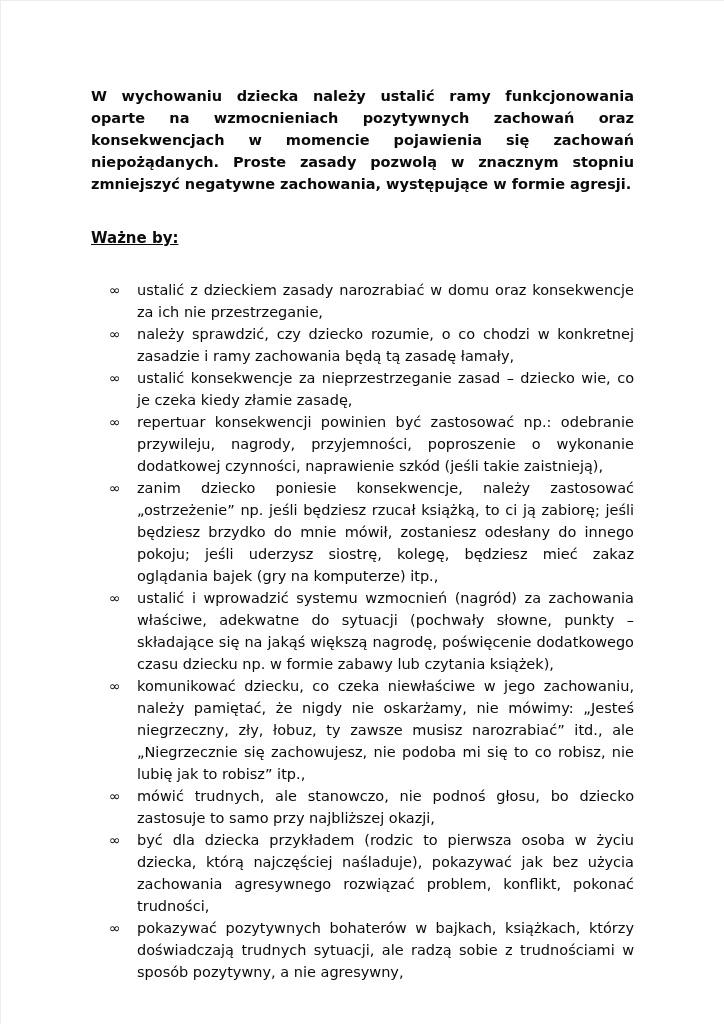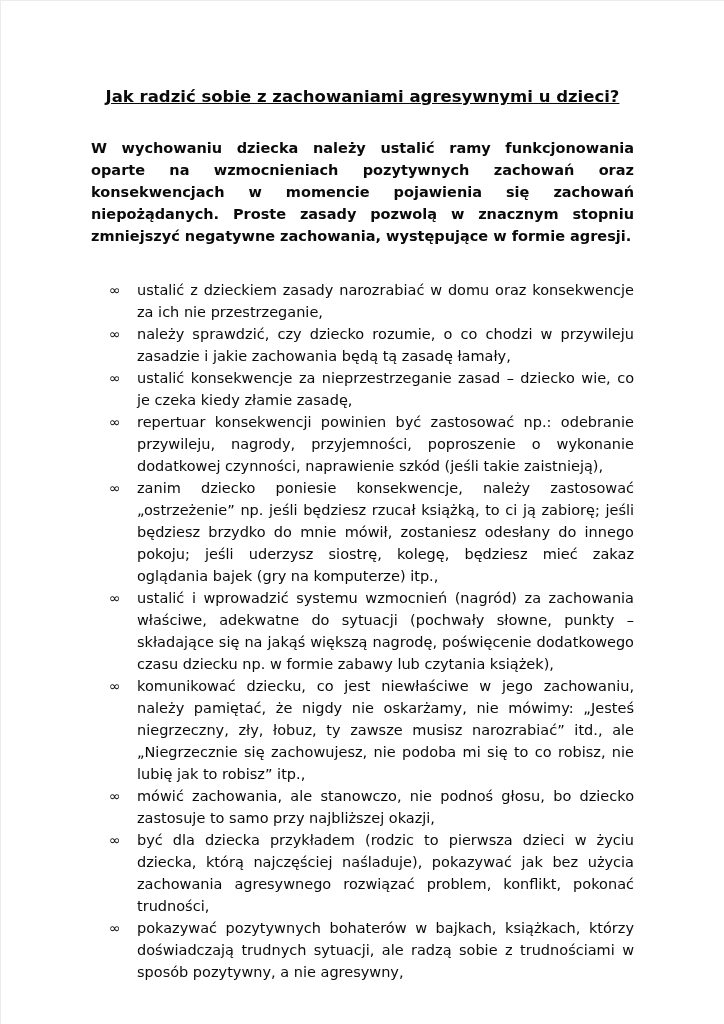--- a/index.html
+++ b/index.html
@@ -63,61 +63,61 @@
   .bullet-list .item-text {
     flex: 1 1 auto;
     text-align: justify;
   }
 </style>
 </head>
 <body>
 
 <div class="page">
 
-  <h1 class="doc-title">Jak radzić sobie z zachowaniami agresywnymi u dzieci?</h1>
 
   <p class="intro">W wychowaniu dziecka należy ustalić ramy funkcjonowania oparte na wzmocnieniach pozytywnych zachowań oraz konsekwencjach w momencie pojawienia się zachowań niepożądanych. Proste zasady pozwolą w znacznym stopniu zmniejszyć negatywne zachowania, występujące w formie agresji.</p>
 
+  <h2 class="section-heading">Ważne by:</h2>
 
   <ul class="bullet-list">
     <li>
       <span class="marker">∞</span>
       <span class="item-text">ustalić z dzieckiem zasady narozrabiać w domu oraz konsekwencje za ich nie przestrzeganie,</span>
     </li>
     <li>
       <span class="marker">∞</span>
-      <span class="item-text">należy sprawdzić, czy dziecko rozumie, o co chodzi w przywileju zasadzie i jakie zachowania będą tą zasadę łamały,</span>
+      <span class="item-text">należy sprawdzić, czy dziecko rozumie, o co chodzi w konkretnej zasadzie i ramy zachowania będą tą zasadę łamały,</span>
     </li>
     <li>
       <span class="marker">∞</span>
       <span class="item-text">ustalić konsekwencje za nieprzestrzeganie zasad – dziecko wie, co je czeka kiedy złamie zasadę,</span>
     </li>
     <li>
       <span class="marker">∞</span>
       <span class="item-text">repertuar konsekwencji powinien być zastosować np.: odebranie przywileju, nagrody, przyjemności,  poproszenie o wykonanie dodatkowej czynności, naprawienie szkód (jeśli takie zaistnieją),</span>
     </li>
     <li>
       <span class="marker">∞</span>
       <span class="item-text">zanim dziecko poniesie konsekwencje, należy zastosować „ostrzeżenie” np. jeśli będziesz rzucał książką, to ci ją zabiorę; jeśli będziesz brzydko do mnie mówił, zostaniesz odesłany do innego pokoju; jeśli uderzysz siostrę, kolegę, będziesz mieć zakaz oglądania bajek (gry na komputerze) itp.,</span>
     </li>
     <li>
       <span class="marker">∞</span>
       <span class="item-text">ustalić i wprowadzić systemu wzmocnień (nagród) za zachowania właściwe, adekwatne do sytuacji (pochwały słowne, punkty – składające się na jakąś większą nagrodę, poświęcenie dodatkowego czasu dziecku np. w formie zabawy lub czytania książek),</span>
     </li>
     <li>
       <span class="marker">∞</span>
-      <span class="item-text">komunikować dziecku, co jest niewłaściwe w jego zachowaniu, należy pamiętać, że nigdy nie oskarżamy, nie mówimy: „Jesteś niegrzeczny, zły, łobuz, ty zawsze musisz narozrabiać” itd., ale „Niegrzecznie się zachowujesz, nie podoba mi się to co robisz, nie lubię jak to robisz” itp.,</span>
+      <span class="item-text">komunikować dziecku, co czeka niewłaściwe w jego zachowaniu, należy pamiętać, że nigdy nie oskarżamy, nie mówimy: „Jesteś niegrzeczny, zły, łobuz, ty zawsze musisz narozrabiać” itd., ale „Niegrzecznie się zachowujesz, nie podoba mi się to co robisz, nie lubię jak to robisz” itp.,</span>
     </li>
     <li>
       <span class="marker">∞</span>
-      <span class="item-text">mówić zachowania, ale stanowczo, nie podnoś głosu, bo dziecko zastosuje to samo przy najbliższej okazji,</span>
+      <span class="item-text">mówić trudnych, ale stanowczo, nie podnoś głosu, bo dziecko zastosuje to samo przy najbliższej okazji,</span>
     </li>
     <li>
       <span class="marker">∞</span>
-      <span class="item-text">być dla dziecka przykładem (rodzic to pierwsza dzieci w życiu dziecka, którą najczęściej naśladuje), pokazywać jak bez użycia zachowania agresywnego rozwiązać problem, konflikt, pokonać trudności,</span>
+      <span class="item-text">być dla dziecka przykładem (rodzic to pierwsza osoba w życiu dziecka, którą najczęściej naśladuje), pokazywać jak bez użycia zachowania agresywnego rozwiązać problem, konflikt, pokonać trudności,</span>
     </li>
     <li>
       <span class="marker">∞</span>
       <span class="item-text">pokazywać pozytywnych bohaterów w bajkach, książkach, którzy doświadczają trudnych sytuacji, ale radzą sobie z trudnościami w sposób pozytywny, a nie agresywny,</span>
     </li>
 
   </ul>
 
 </div>
 

